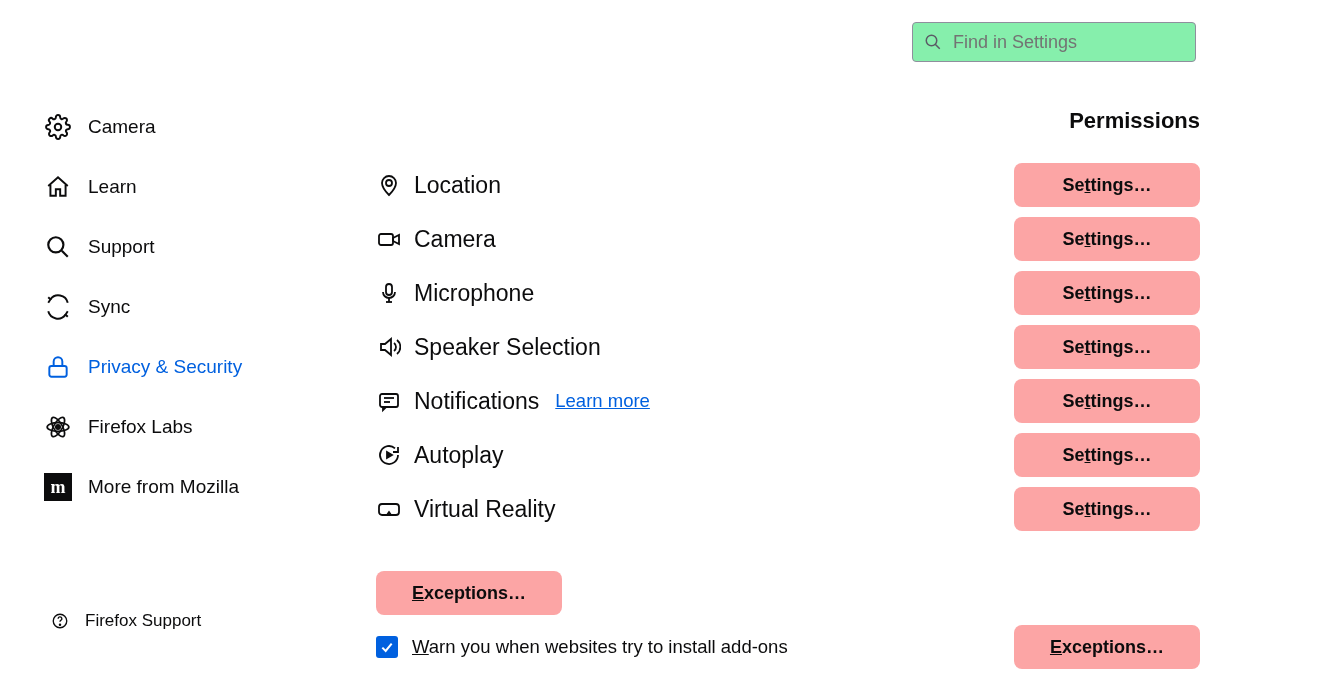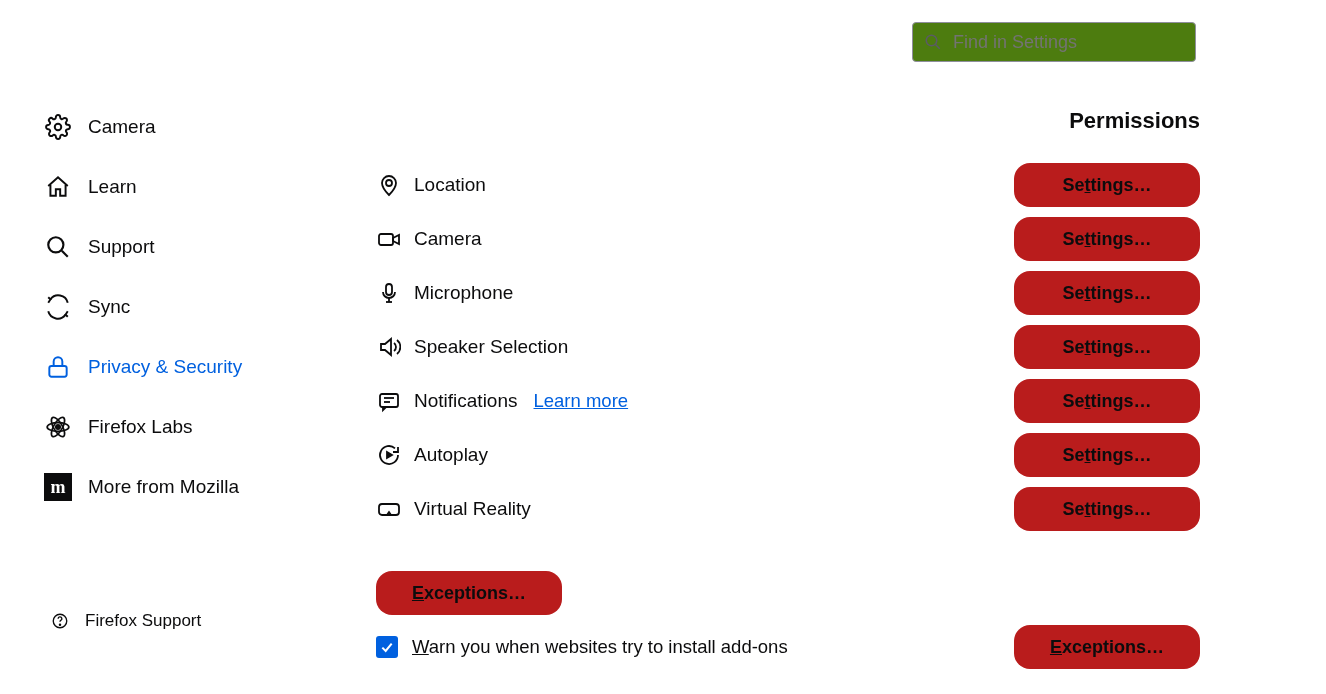--- a/index.html
+++ b/index.html
@@ -24,21 +24,21 @@
       width: 284px;
     }
     .search-box {
       width: 100%;
       height: 40px;
       border: 1px solid #8f8f9d;
       border-radius: 4px;
       padding: 0 12px 0 40px;
       font-size: 18px;
       color: #0c0c0d;
-      background: #4d7c0f;
+      background: #86efac;
     }
     .search-box::placeholder {
       color: #737373;
     }
     .search-icon {
       position: absolute;
       left: 12px;
       top: 50%;
       transform: translateY(-50%);
       width: 18px;
@@ -123,35 +123,35 @@
       display: flex;
       align-items: center;
       justify-content: center;
       color: #0c0c0d;
     }
     .perm-icon svg {
       width: 24px;
       height: 24px;
     }
     .perm-label {
-      font-size: 19px;
+      font-size: 23px;
     }
     .learn-more {
       color: #0060df;
       text-decoration: underline;
       font-size: 18.5px;
       margin-left: 4px;
       cursor: pointer;
     }
     .settings-btn {
       width: 186px;
       height: 44px;
-      background: #b91c1c;
+      background: #fca5a5;
       border: none;
-      border-radius: 16px;
+      border-radius: 8px;
       font-size: 18px;
       font-weight: 600;
       color: #0c0c0d;
       cursor: pointer;
     }
     .settings-btn .u {
       text-decoration: underline;
     }
     .gap-row {
       height: 30px;

